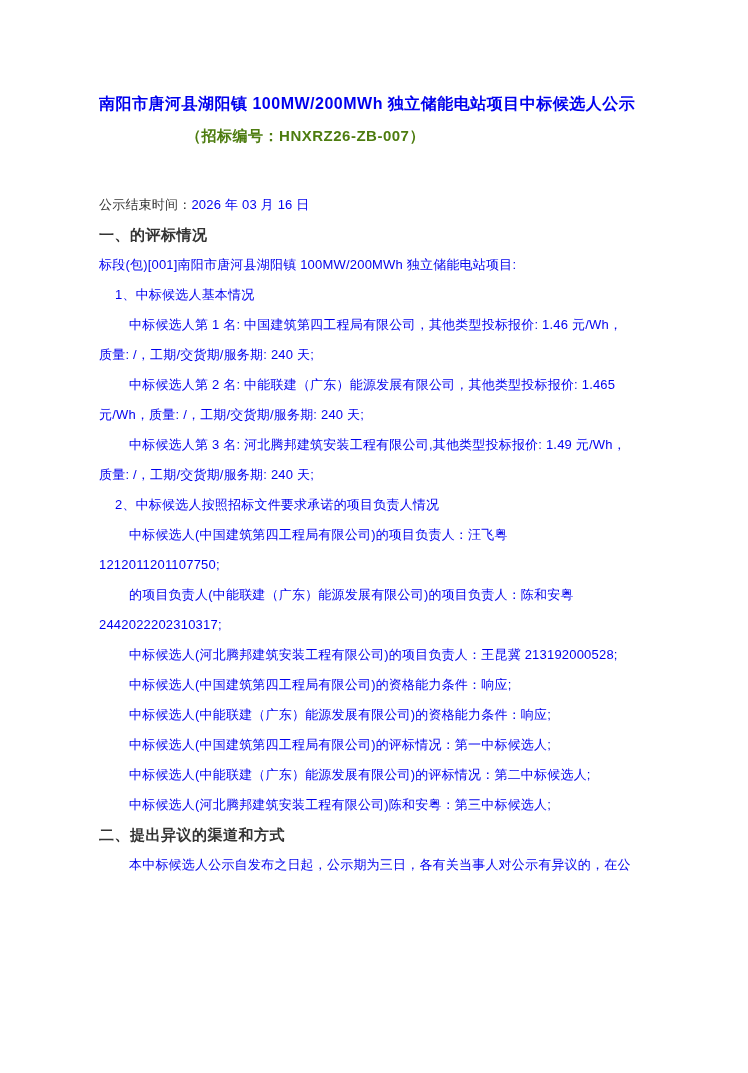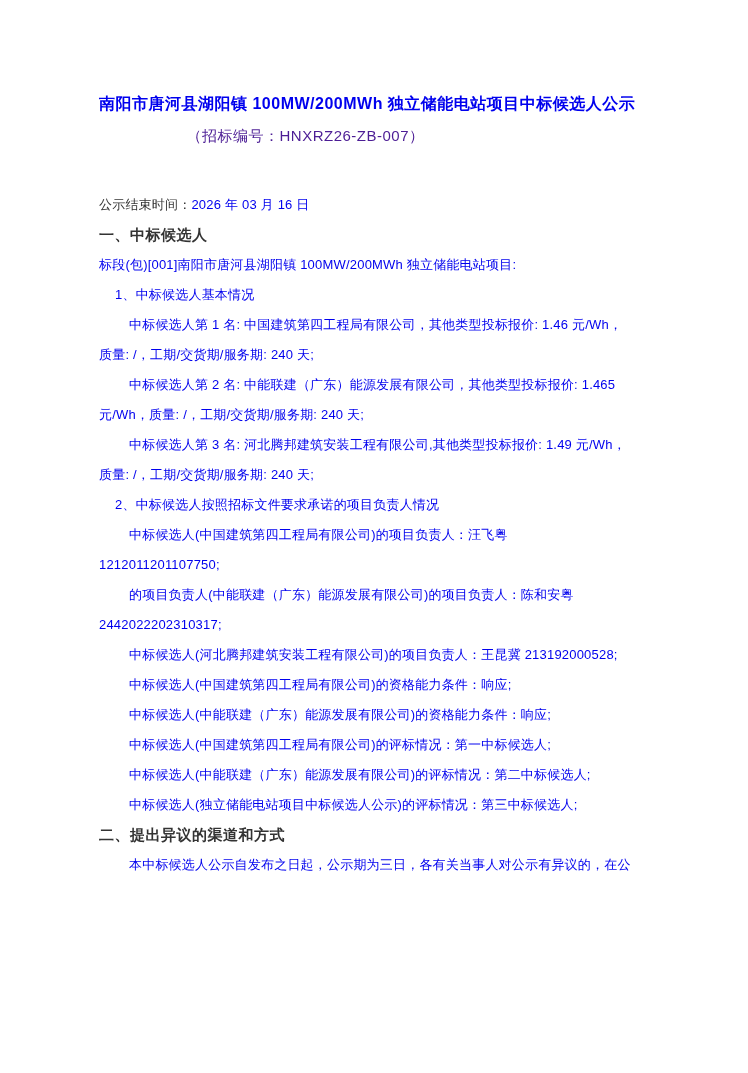--- a/index.html
+++ b/index.html
@@ -21,23 +21,23 @@
     color: #0000ee;
     font-size: 16px;
     font-weight: bold;
     line-height: 24px;
     white-space: nowrap;
     letter-spacing: 0.5px;
   }
   .doc-subtitle {
     margin-top: 8px;
     text-align: center;
-    color: #4c1d95;
+    color: #4d7c0f;
     font-size: 15px;
-    font-weight: normal;
+    font-weight: bold;
     line-height: 24px;
     white-space: nowrap;
     letter-spacing: 0.5px;
   }
   .body-block { margin-top: 42px; }
   .ln {
     font-size: 13px;
     line-height: 30px;
     color: #0000ee;
     white-space: nowrap;
@@ -60,40 +60,40 @@
 
 <div class="page">
 
   <div class="doc-title">南阳市唐河县湖阳镇 100MW/200MWh 独立储能电站项目中标候选人公示</div>
   <div class="doc-subtitle">（招标编号：HNXRZ26-ZB-007）</div>
 
   <div class="body-block">
 
     <p class="ln"><span class="black-label">公示结束时间：</span><span>2026 年 03 月 16 日</span></p>
 
-    <p class="heading">一、中标候选人</p>
+    <p class="heading">一、的评标情况</p>
 
     <p class="ln">标段(包)[001]南阳市唐河县湖阳镇 100MW/200MWh 独立储能电站项目:</p>
     <p class="ln ind1">1、中标候选人基本情况</p>
     <p class="ln ind2">中标候选人第 1 名: 中国建筑第四工程局有限公司，其他类型投标报价: 1.46 元/Wh，</p>
     <p class="ln">质量: /，工期/交货期/服务期: 240 天;</p>
     <p class="ln ind2">中标候选人第 2 名: 中能联建（广东）能源发展有限公司，其他类型投标报价: 1.465</p>
     <p class="ln">元/Wh，质量: /，工期/交货期/服务期: 240 天;</p>
     <p class="ln ind2">中标候选人第 3 名: 河北腾邦建筑安装工程有限公司,其他类型投标报价: 1.49 元/Wh，</p>
     <p class="ln">质量: /，工期/交货期/服务期: 240 天;</p>
     <p class="ln ind1">2、中标候选人按照招标文件要求承诺的项目负责人情况</p>
     <p class="ln ind2">中标候选人(中国建筑第四工程局有限公司)的项目负责人：汪飞粤</p>
     <p class="ln">1212011201107750;</p>
     <p class="ln ind2">的项目负责人(中能联建（广东）能源发展有限公司)的项目负责人：陈和安粤</p>
     <p class="ln">2442022202310317;</p>
     <p class="ln ind2">中标候选人(河北腾邦建筑安装工程有限公司)的项目负责人：王昆冀 213192000528;</p>
     <p class="ln ind2">中标候选人(中国建筑第四工程局有限公司)的资格能力条件：响应;</p>
     <p class="ln ind2">中标候选人(中能联建（广东）能源发展有限公司)的资格能力条件：响应;</p>
     <p class="ln ind2">中标候选人(中国建筑第四工程局有限公司)的评标情况：第一中标候选人;</p>
     <p class="ln ind2">中标候选人(中能联建（广东）能源发展有限公司)的评标情况：第二中标候选人;</p>
-    <p class="ln ind2">中标候选人(独立储能电站项目中标候选人公示)的评标情况：第三中标候选人;</p>
+    <p class="ln ind2">中标候选人(河北腾邦建筑安装工程有限公司)陈和安粤：第三中标候选人;</p>
 
     <p class="heading">二、提出异议的渠道和方式</p>
 
     <p class="ln ind2">本中标候选人公示自发布之日起，公示期为三日，各有关当事人对公示有异议的，在公</p>
 
   </div>
 </div>
 
 </body></html>

